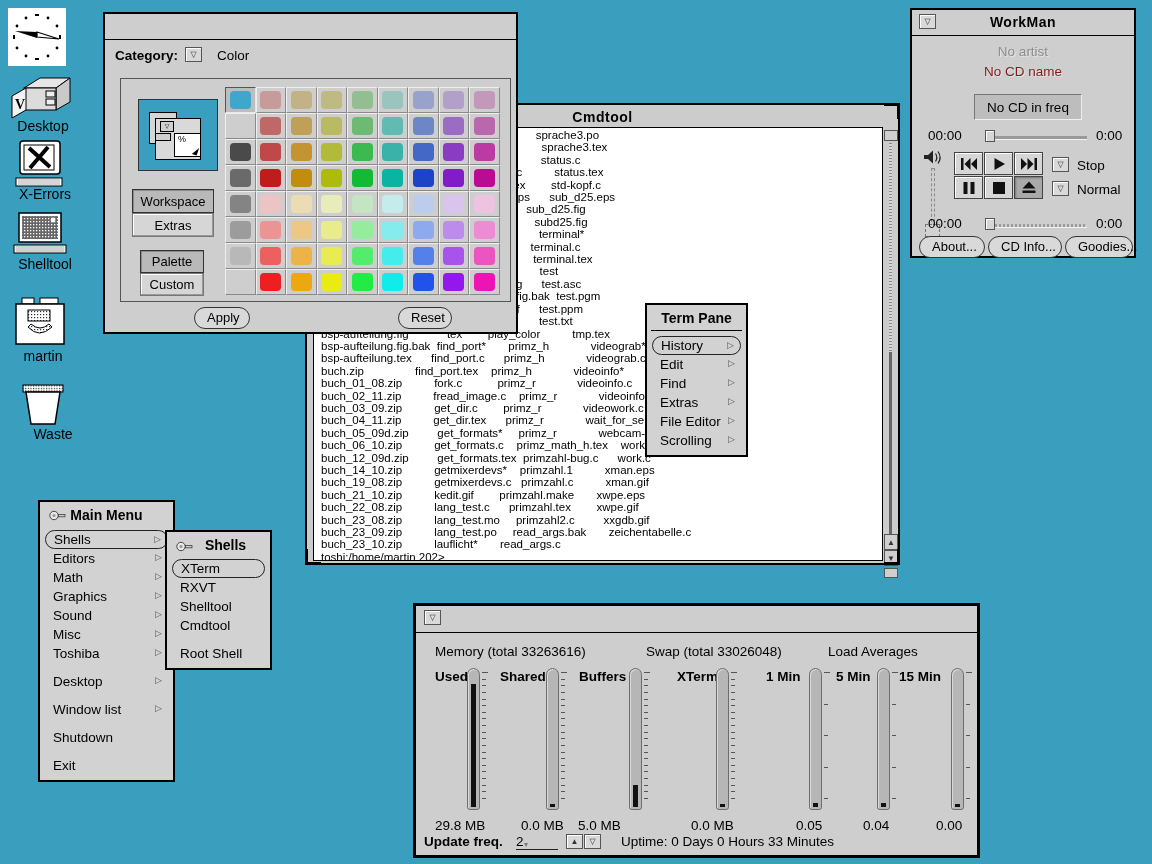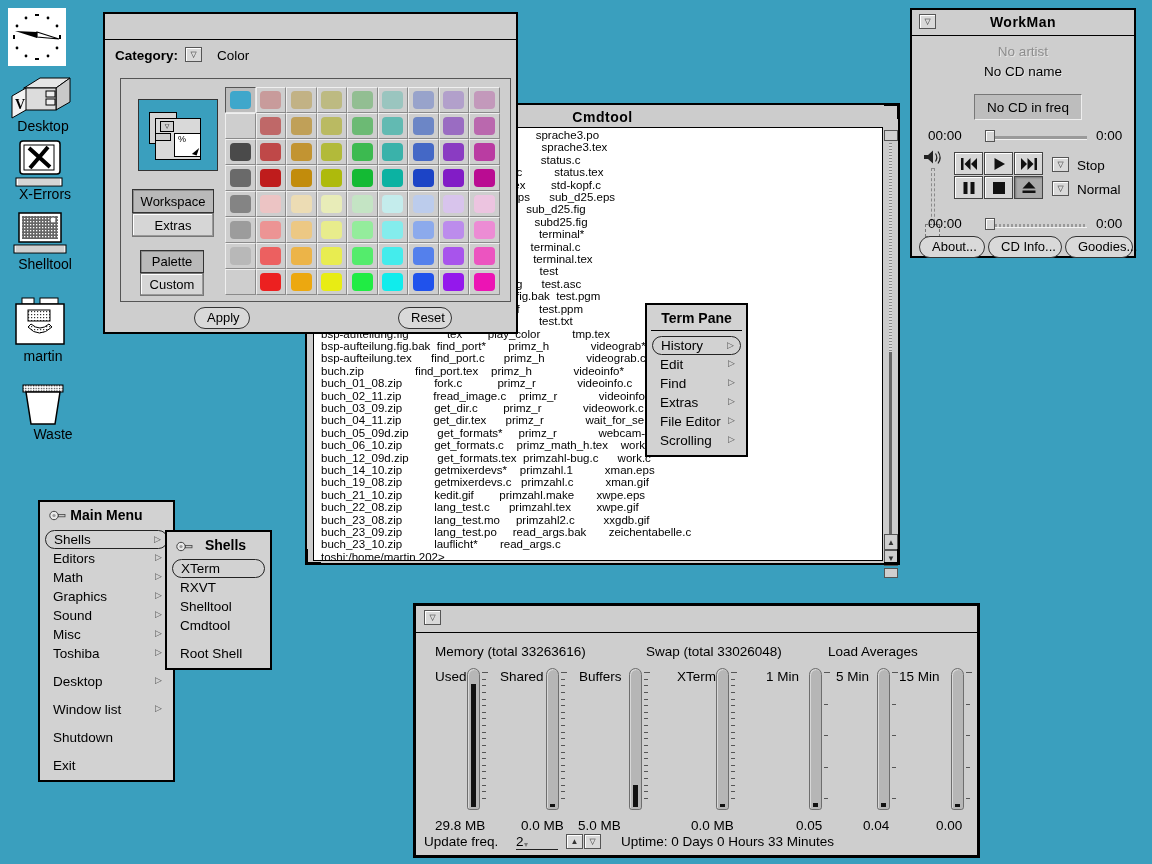--- a/index.html
+++ b/index.html
@@ -32,21 +32,21 @@
   
   .pcell{box-sizing:border-box;background:#cecece;border:1px solid;border-color:#efefef #8a8a8a #8a8a8a #efefef;
          display:flex;align-items:center;justify-content:center}
   .pcell.sel{background:#bdbdbd;border-color:#555 #e8e8e8 #e8e8e8 #555}
   .pswatch{width:21px;height:18px;border-radius:4px}
   
   .gauge-tube{position:absolute;width:13px;background:#b6b6b6;border:1px solid #6e6e6e;
               border-radius:7px 7px 3px 3px;box-sizing:border-box;box-shadow:inset 1px 1px 0 #d8d8d8}
   .gauge-fill{position:absolute;width:5px;left:3px;bottom:2px;background:#111}
   .gtick{position:absolute;height:1px;background:#555}
-  .glabel{position:absolute;font-weight:normal;font-size:13.5px;white-space:nowrap}
+  .glabel{position:absolute;font-weight:bold;font-size:13.5px;white-space:nowrap}
   .gvalue{position:absolute;font-size:13.5px;white-space:nowrap}
   .mi-text{position:absolute;font-size:13.5px;white-space:nowrap}
   
   .wm-slider{position:absolute;height:3px;background:#9a9a9a;box-shadow:0 1px 0 #f2f2f2}
   .wm-thumb{position:absolute;width:10px;height:12px;background:#d6d6d6;border:1px solid #555;
             box-shadow:inset 1px 1px 0 #fff;box-sizing:border-box}
   .tbtn{position:absolute;width:29px;height:23px;background:#d6d6d6;border:1px solid #444;
         box-shadow:inset 1px 1px 0 #fff;box-sizing:border-box;display:flex;align-items:center;justify-content:center}
   .tbtn.pressed{background:#a9a9a9;box-shadow:inset 1px 1px 2px #777}
   .tbtn svg *{fill:#111}
@@ -494,21 +494,21 @@
 
 <div class="win" style="left:910px;top:8px;width:226px;height:250px;z-index:30">
   <div class="titlebar">
     <div class="olbtn" style="left:7px;top:4px">▽</div>
     <div class="title">WorkMan</div>
   </div>
   <div class="tdivider" style="top:25px"></div>
 
   <div style="position:absolute;left:0;right:0;top:34px;text-align:center;font-size:13.5px;color:#8d8d8d;
               text-shadow:1px 1px 0 #e4e4e4">No artist</div>
-  <div style="position:absolute;left:0;right:0;top:54px;text-align:center;font-size:13.5px;color:#000000;
+  <div style="position:absolute;left:0;right:0;top:54px;text-align:center;font-size:13.5px;color:#7f1d1d;
               text-shadow:1px 1px 0 #e4e4e4">No CD name</div>
 
   <div style="position:absolute;left:62px;top:84px;width:106px;height:24px;background:#bdbdbd;
               border:1px solid;border-color:#777 #eee #eee #777;display:flex;align-items:center;
               justify-content:center;font-size:13.5px">No CD in freq</div>
 
   <div class="mi-text" style="left:16px;top:118px">00:00</div>
   <div class="wm-slider" style="left:75px;top:126px;width:100px"></div>
   <div class="wm-thumb" style="left:73px;top:120px"></div>
   <div class="mi-text" style="left:184px;top:118px">0:00</div>

